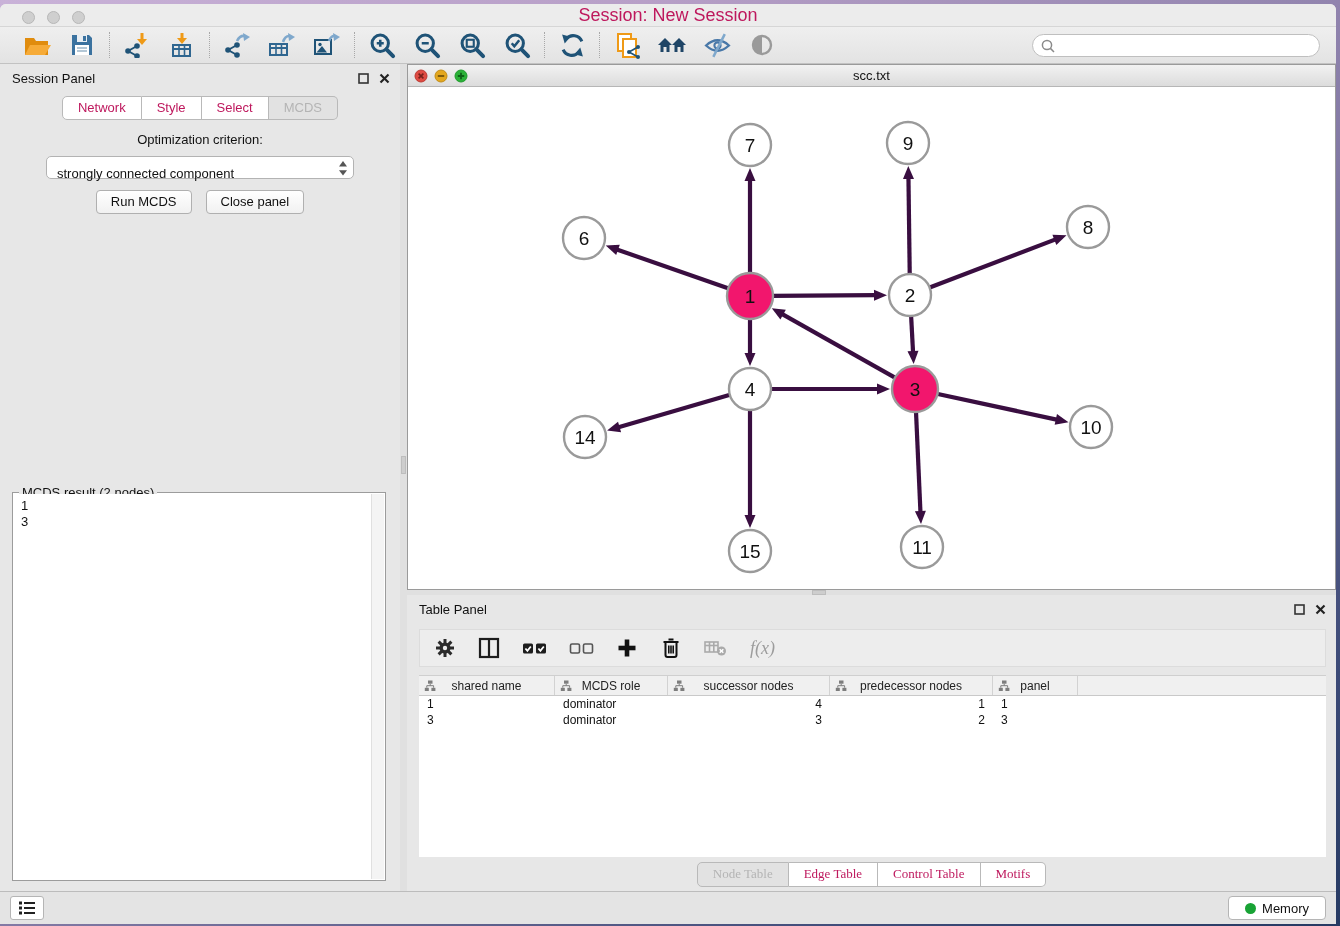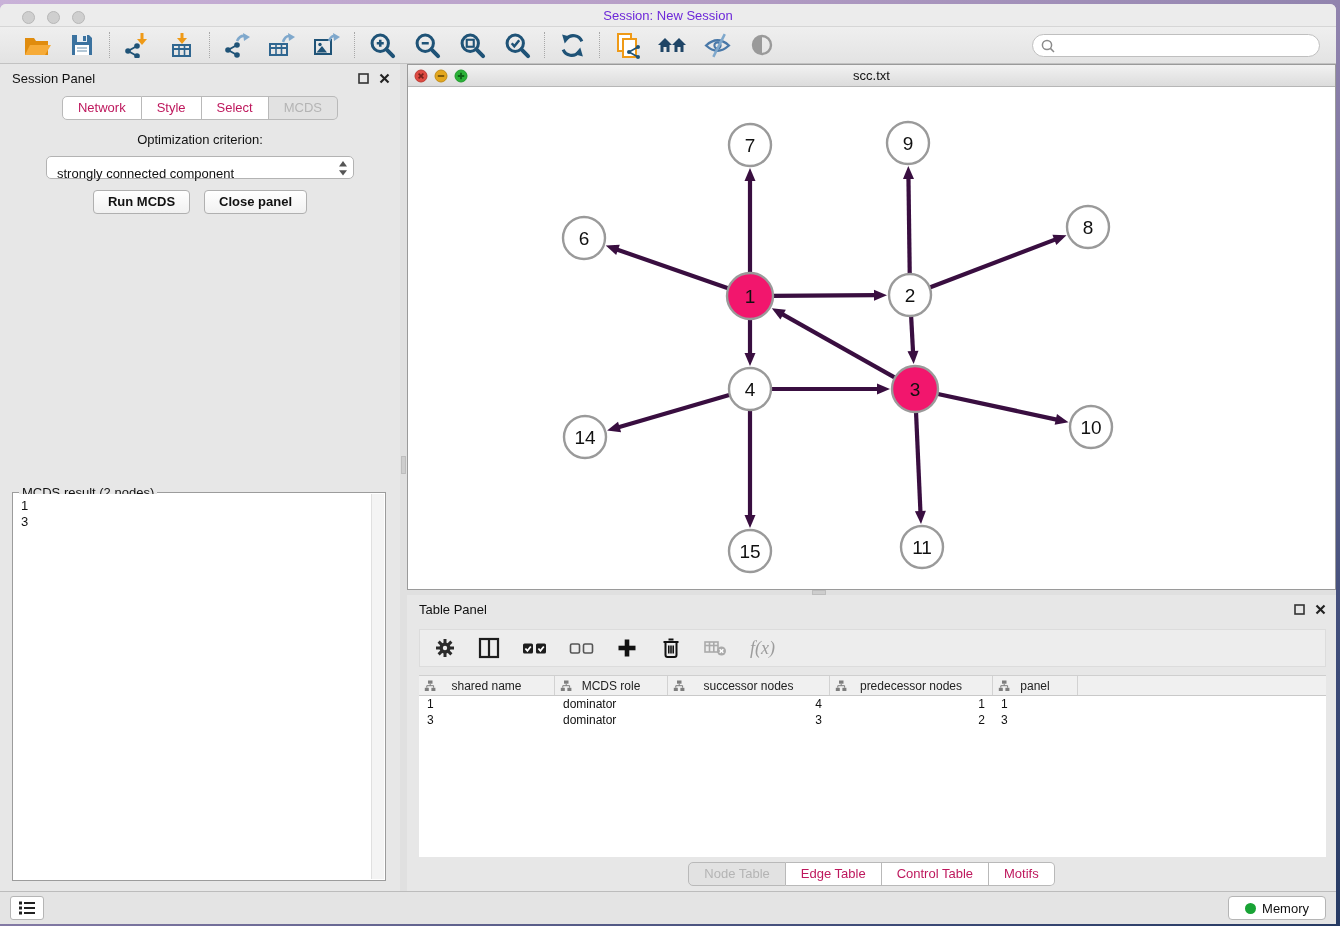--- a/index.html
+++ b/index.html
@@ -11,21 +11,21 @@
   .app-window{
     position:absolute; left:0; top:4px; right:4px; bottom:2px;
     background:#e8e8e8; border-radius:6px 6px 0 0; overflow:hidden;
     display:flex; flex-direction:column;
   }
   
   .titlebar{ height:23px; background:#ececec; position:relative; flex:0 0 auto;
     display:flex; align-items:center; justify-content:center; border-bottom:1px solid #d6d6d6;}
   .titlebar .dots{ position:absolute; left:22px; top:7px; display:flex; gap:12px;}
   .titlebar .dot{ width:13px; height:13px; border-radius:50%; background:#cfcfcf; border:1px solid #b7b7b7;}
-  .titlebar .title{ font-size:13px; color:#6d28d9; }
+  .titlebar .title{ font-size:18px; color:#be185d; }
   
   .main-toolbar{ height:37px; background:linear-gradient(#efefef,#e3e3e3); border-bottom:1px solid #c2c2c2;
     display:flex; align-items:center; padding:0 10px; flex:0 0 auto;}
   .tb-group{ display:flex; align-items:center; gap:15px; padding:0 12px;}
   .tb-sep{ width:0; height:26px; border-left:1px dotted #a8a8a8;}
   .tb-icon{ width:30px; height:28px; display:flex; align-items:center; justify-content:center; cursor:default;}
   .search-wrap{ margin-left:auto; margin-right:6px; position:relative;}
   .search-input{ width:288px; height:23px; border:1px solid #bfbfbf; border-radius:12px; background:#fff;
     padding-left:26px; font-size:13px; outline:none; color:#333;}
   .search-glyph{ position:absolute; left:8px; top:4px; }
@@ -42,21 +42,21 @@
   .seg:first-child{ border-left:1px solid #b9b9b9; border-radius:5px 0 0 5px;}
   .seg:last-child{ border-radius:0 5px 5px 0;}
   .seg.selected{ background:#e2e2e2; color:#b4b4b4;}
   .mcds-pane{ margin-top:8px; text-align:center;}
   .crit-label{ font-size:13px; color:#111; margin-top:12px;}
   .dropdown{ margin:9px auto 0 auto; width:308px; height:23px; background:#fff; border:1px solid #b3b3b3;
     border-radius:5px; display:flex; align-items:center; padding:12px 6px 0 10px; font-size:13px; color:#111; position:relative;}
   .dropdown .dd-chevrons{ position:absolute; right:5px; top:3px;}
   .btn-row{ margin-top:11px; display:flex; justify-content:center; gap:14px;}
   .aq-btn{ font-size:13px; color:#111; background:linear-gradient(#ffffff,#f1f1f1); border:1px solid #b0b0b0;
-    border-radius:4px; padding:3px 14px 4px 14px; cursor:default;font-weight:bold;}
+    border-radius:4px; padding:3px 14px 4px 14px; cursor:default;}
   .result-fieldset{ position:absolute; left:12px; right:14px; top:428px; bottom:10px;
     border:1px solid #9c9c9c; background:#fff;}
   .result-title{ position:absolute; top:-8px; left:6px; background:#e7e7e7; padding:0 3px; font-size:13px; color:#111;}
   .result-body{ position:absolute; inset:1px 14px 1px 1px; background:#fff; font-size:13px; color:#111;
     padding:4px 0 0 7px; line-height:16px; white-space:pre;}
   .result-scroll{ position:absolute; top:1px; bottom:1px; right:1px; width:13px; background:#f4f4f4; border-left:1px solid #e0e0e0;}
   
   .v-divider{ width:7px; background:#e0e0e0; position:relative; flex:0 0 auto; cursor:col-resize;}
   .v-grip{ position:absolute; top:392px; left:1px; width:5px; height:18px; background:#cdcdcd; border:1px solid #bdbdbd;}
   .right-col{ flex:1; display:flex; flex-direction:column; min-width:0;}
@@ -76,21 +76,21 @@
   .tp-icon{ display:flex; align-items:center; justify-content:center; cursor:default;}
   .fx{ font-family:"Liberation Serif", serif; font-style:italic; font-size:18px; color:#9c9c9c;}
   .tp-table{ margin:8px 10px 0 12px; flex:1; background:#fff; border-top:1px solid #cfcfcf; overflow:hidden;}
   .tp-head{ display:flex; background:#f0f0f0; border-bottom:1px solid #c9c9c9; height:20px;text-align:right;}
   .th{ position:relative; border-right:1px solid #d2d2d2; font-size:12px; color:#222;
     display:flex; align-items:center; justify-content:center; flex:0 0 auto;}
   .th .tree{ position:absolute; left:5px; top:4px;}
   .tp-row{ display:flex; height:16px; font-size:12px; color:#111; background:#fff;}
   .td{ flex:0 0 auto; padding:0 8px; line-height:16px; white-space:nowrap; overflow:hidden;}
   .td.right{ text-align:right;}
-  .tp-tabsbar{ flex:0 0 auto; height:34px; display:flex; justify-content:center; align-items:center;}
+  .tp-tabsbar{ flex:0 0 auto; height:34px; display:flex; justify-content:center; align-items:center;font-family:Liberation Serif, serif;}
   
   .status-bar{ height:33px; flex:0 0 auto; background:#e4e4e4; border-top:1px solid #bcbcbc;
     display:flex; align-items:center; padding:0 10px;}
   .sb-btn{ background:#fff; border:1px solid #b5b5b5; border-radius:3px; height:24px; display:flex;
     align-items:center; justify-content:center; padding:0 6px; cursor:default;}
   .memory-btn{ margin-left:auto; gap:6px; font-size:13px; color:#111; padding:0 16px; border-radius:4px;}
   .mem-dot{ width:11px; height:11px; border-radius:50%; background:#18a335; display:inline-block;}
 </style>
 </head>
 <body>

